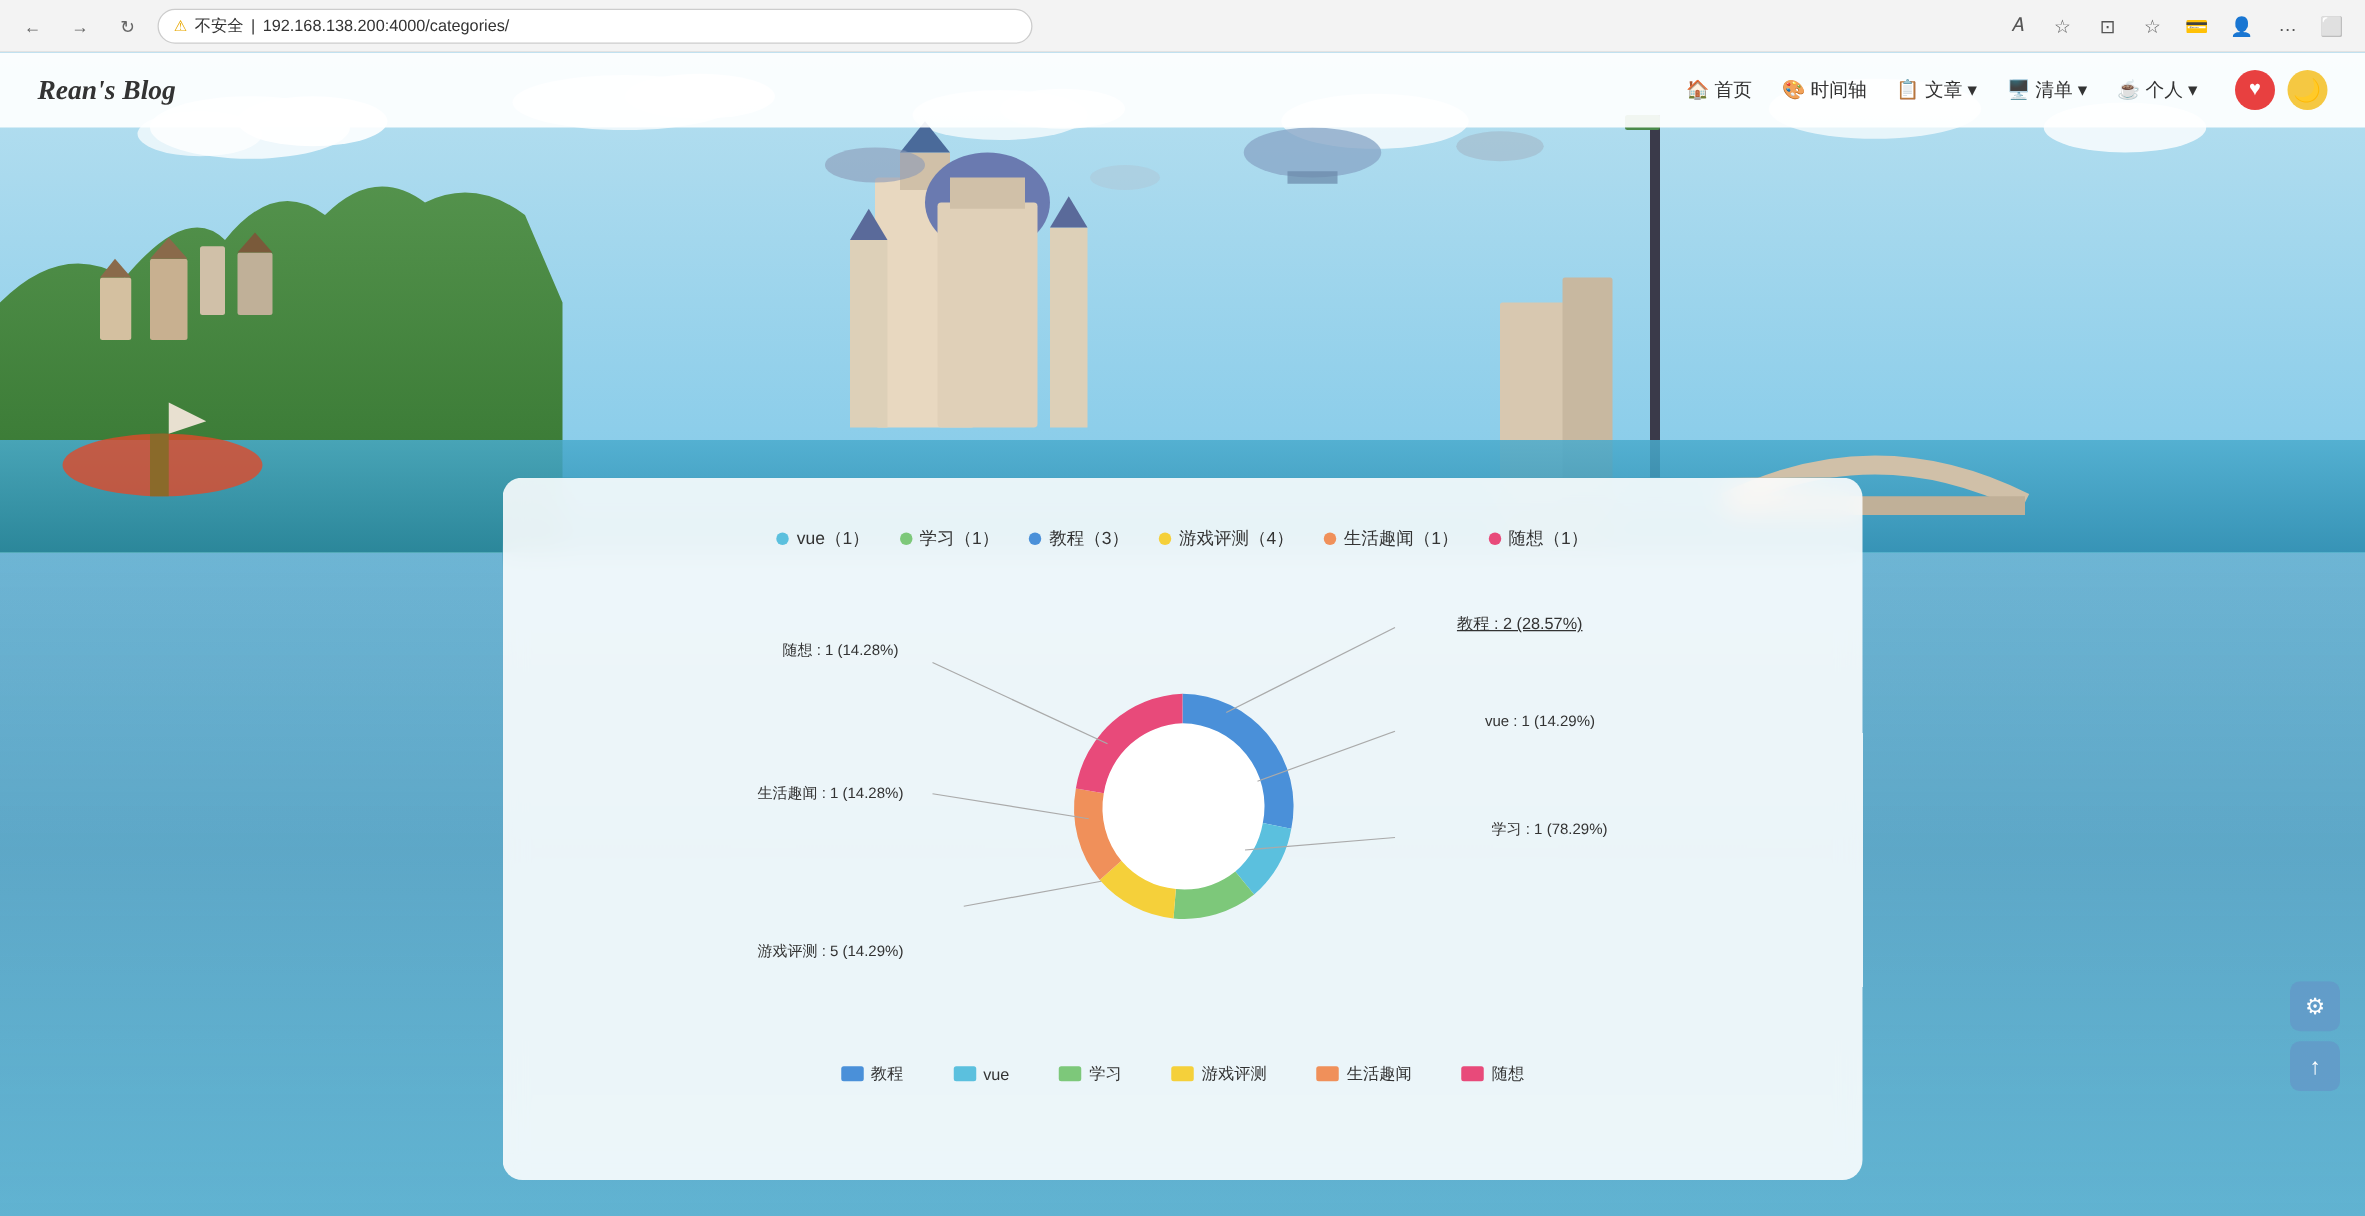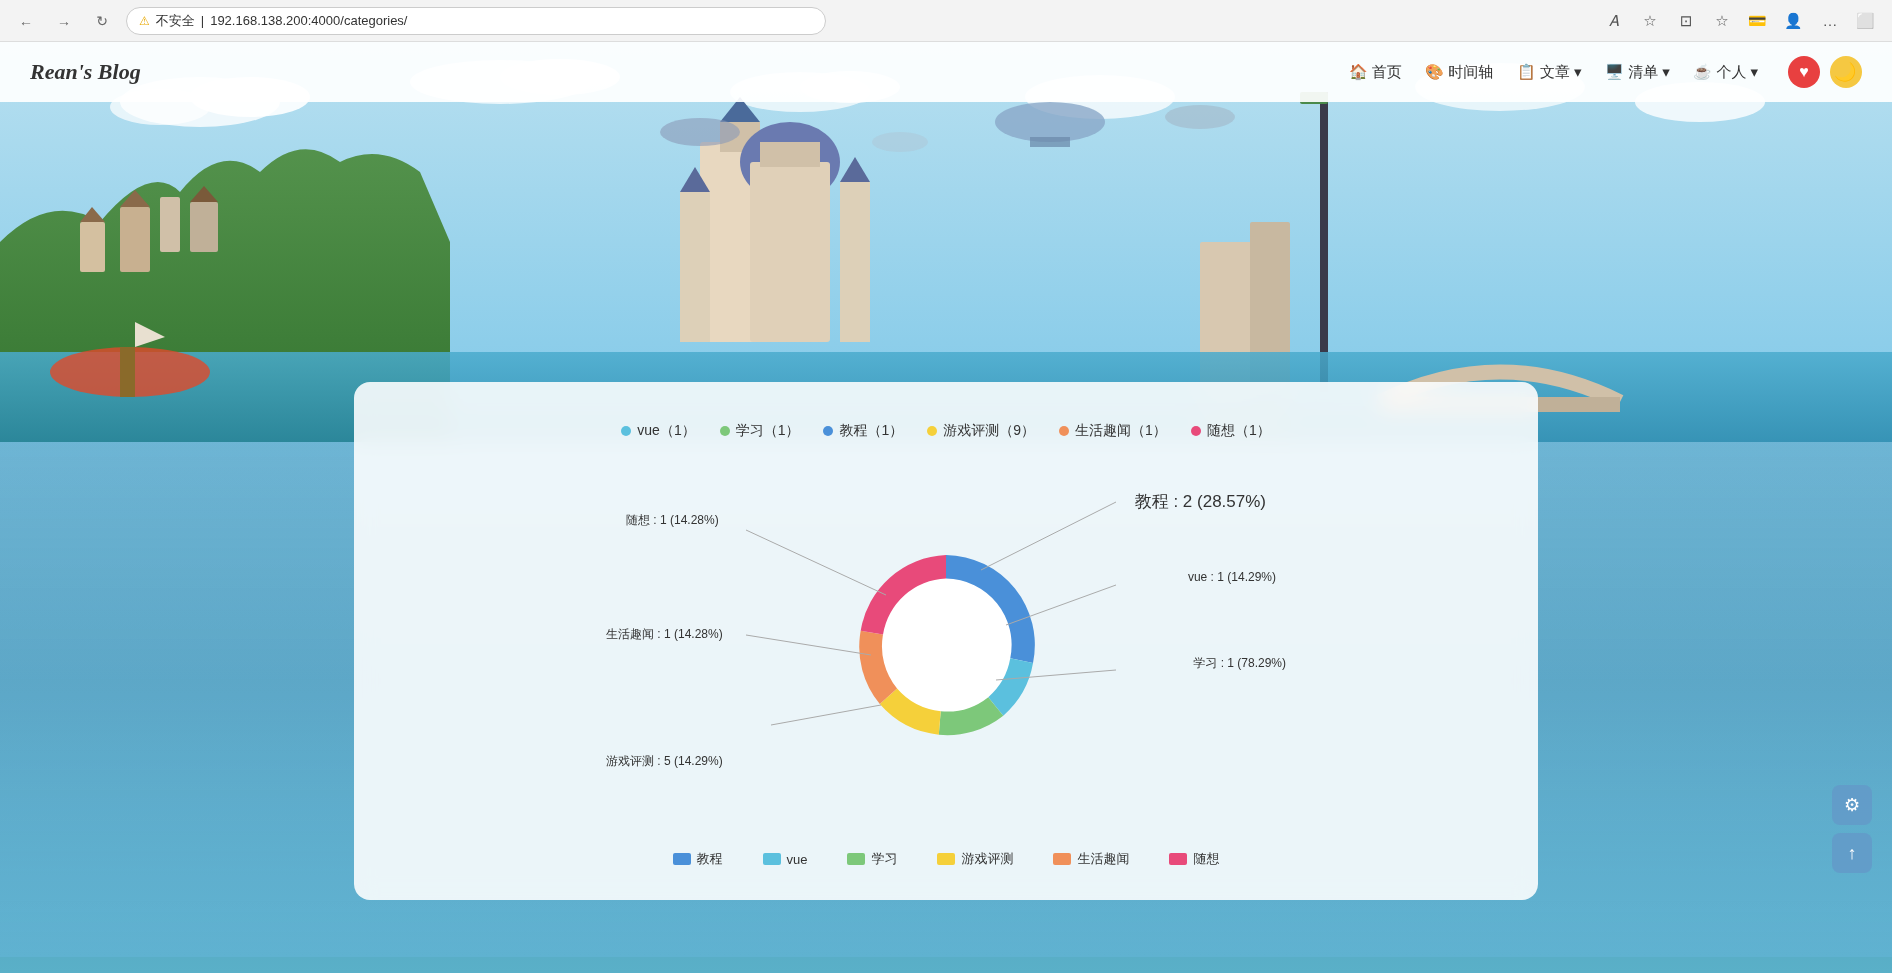--- a/index.html
+++ b/index.html
@@ -145,25 +145,25 @@
       text-shadow: 2px 2px 8px rgba(0,0,0,0.3);
       z-index: 5;
       letter-spacing: 4px;
     }
 
     
     .content-card {
       position: relative;
       z-index: 20;
       margin: -60px auto 17px;
-      width: 1184px;
+      width: 1088px;
       background: rgba(255,255,255,0.88);
       backdrop-filter: blur(10px);
       border-radius: 16px;
-      padding: 40px 60px 32px;
+      padding: 40px 60px 76px;
       min-height: 500px;
     }
 
     
     .categories-legend {
       display: flex;
       align-items: center;
       gap: 24px;
       flex-wrap: wrap;
       margin-bottom: 30px;
@@ -398,25 +398,25 @@
         <div class="legend-item">
           <div class="legend-dot" style="background:#5bc0de;"></div>
           <span>vue（1）</span>
         </div>
         <div class="legend-item">
           <div class="legend-dot" style="background:#7dc87a;"></div>
           <span>学习（1）</span>
         </div>
         <div class="legend-item">
           <div class="legend-dot" style="background:#4a90d9;"></div>
-          <span>教程（1）</span>
+          <span>教程（3）</span>
         </div>
         <div class="legend-item">
           <div class="legend-dot" style="background:#f5d03a;"></div>
-          <span>游戏评测（9）</span>
+          <span>游戏评测（4）</span>
         </div>
         <div class="legend-item">
           <div class="legend-dot" style="background:#f0905a;"></div>
           <span>生活趣闻（1）</span>
         </div>
         <div class="legend-item">
           <div class="legend-dot" style="background:#e84a7a;"></div>
           <span>随想（1）</span>
         </div>
       </div>
@@ -438,21 +438,21 @@
 
               <path d="M -7.19,89.71 A 90,90 0 0,1 -66.23,59.08 L -48.90,43.60 A 66.4,66.4 0 0,0 -5.31,66.22 Z" fill="#f5d03a"></path>
 
               <path d="M -66.23,59.08 A 90,90 0 0,1 -85.31,-14.22 L -62.97,-10.50 A 66.4,66.4 0 0,0 -48.90,43.60 Z" fill="#f0905a"></path>
 
               <path d="M -85.31,-14.22 A 90,90 0 0,1 0,-90 L 0,-66.4 A 66.4,66.4 0 0,0 -62.97,-10.50 Z" fill="#e84a7a"></path>
 
               <circle cx="0" cy="0" r="62" fill="white"></circle>
             </svg>
 
-            <div style="position:absolute; top:20px; right:30px; font-size:17px; color:#333; white-space:nowrap; display:flex; align-items:flex-start; gap:4px;">
+            <div style="position:absolute; top:20px; right:30px; font-size:13px; color:#333; white-space:nowrap; display:flex; align-items:flex-start; gap:4px;text-decoration:underline;">
               <span>教程 : 2 (28.57%)</span>
             </div>
 
             <svg style="position:absolute;top:0;left:0;width:100%;height:100%;pointer-events:none;">
 
               <line x1="520" y1="32" x2="385" y2="100" stroke="#aaa" stroke-width="1"></line>
 
               <line x1="520" y1="115" x2="410" y2="155" stroke="#aaa" stroke-width="1"></line>
 
               <line x1="520" y1="200" x2="400" y2="210" stroke="#aaa" stroke-width="1"></line>

